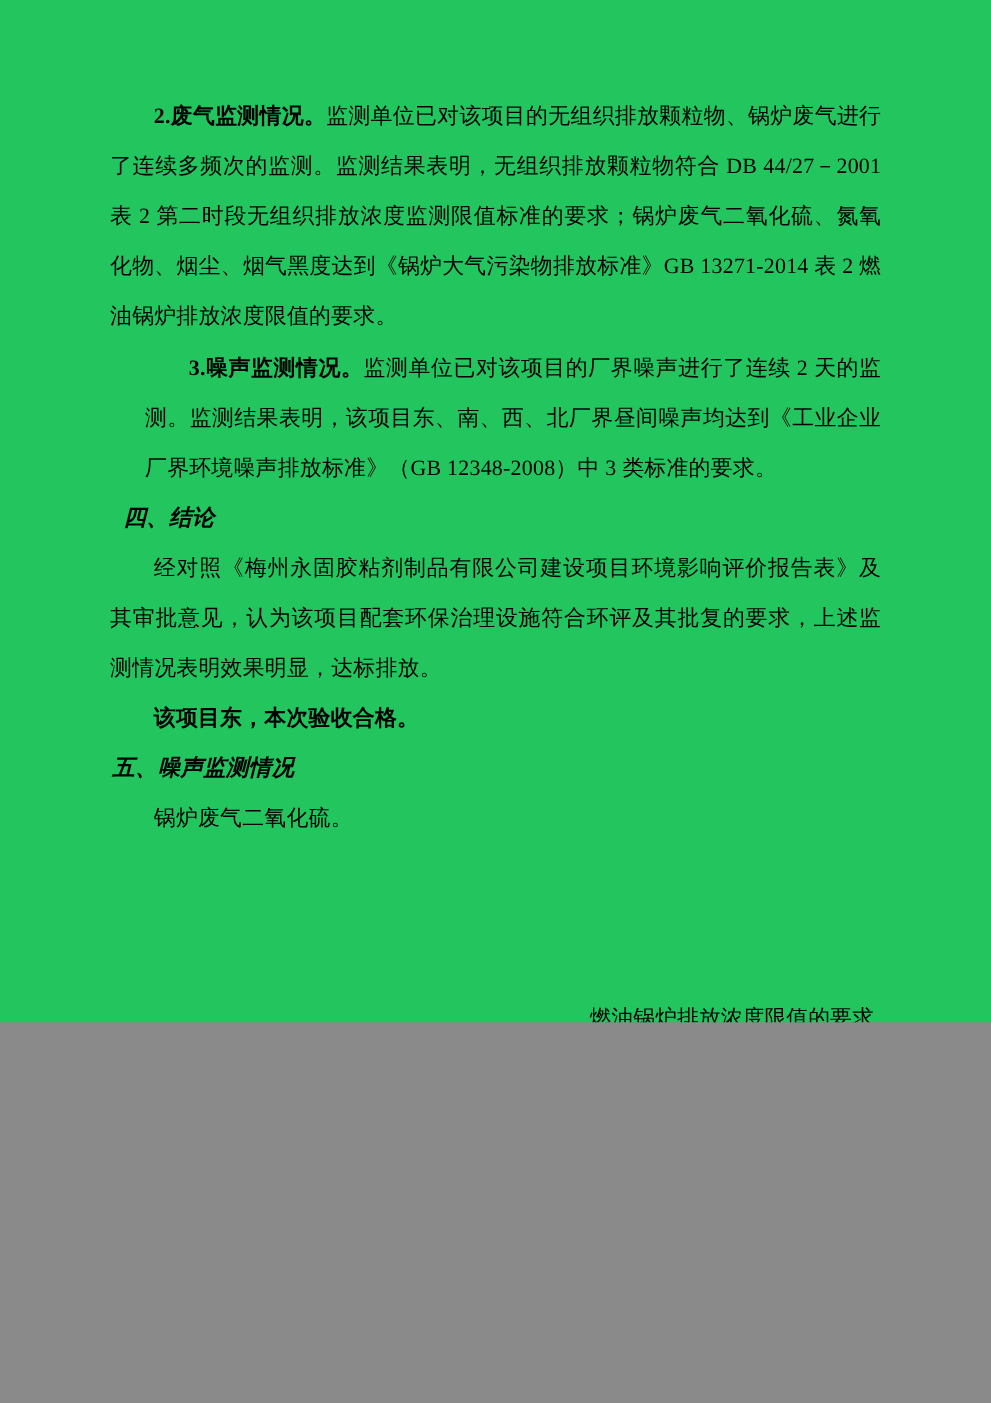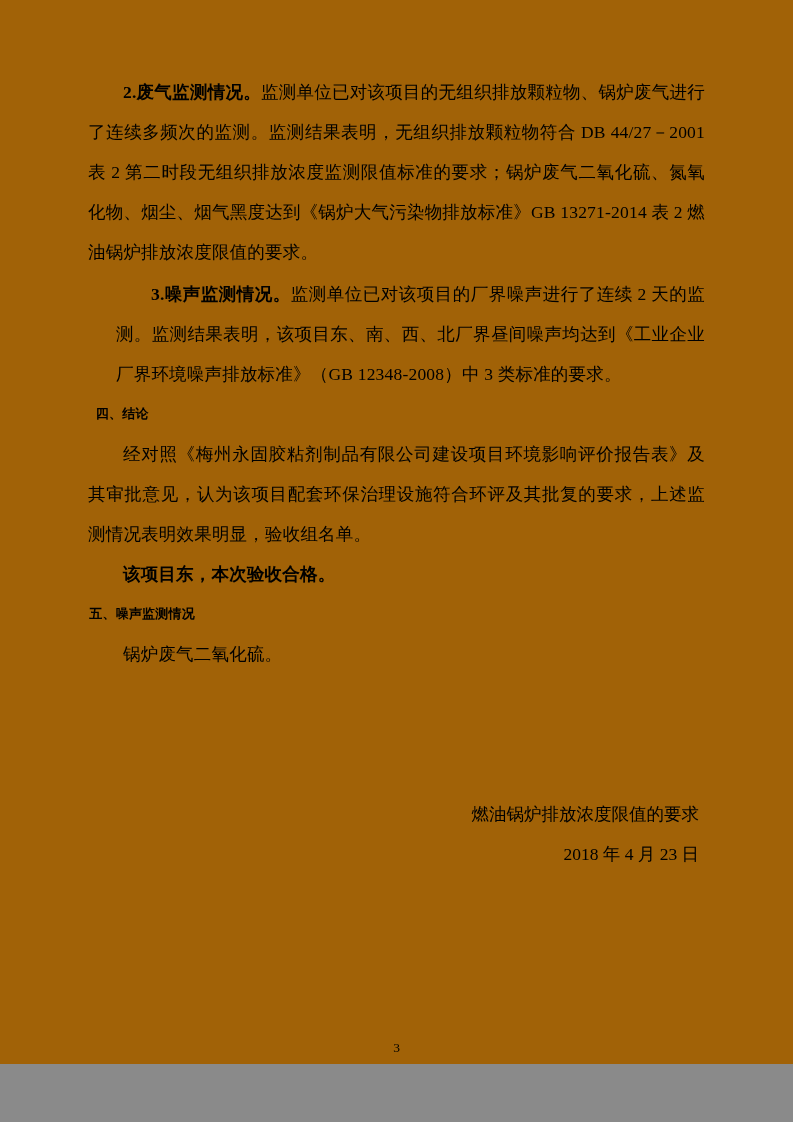--- a/index.html
+++ b/index.html
@@ -6,22 +6,22 @@
     margin: 0;
     padding: 0;
     background: #8a8a8a;
   }
   body {
     font-family: "Liberation Serif", "DejaVu Serif", serif;
   }
   .page {
     position: relative;
     width: 793px;
-    height: 1064px;
-    background: #a16207;
+    height: 818px;
+    background: #22c55e;
     margin: 0 auto;
     overflow: hidden;
     box-sizing: border-box;
   }
   .content {
     position: absolute;
     left: 88px;
     top: 72px;
     width: 617px;
   }
@@ -38,26 +38,27 @@
     text-indent: 2em;
   }
   .bold {
     font-weight: bold;
   }
   .para-gap {
     margin-top: 2px;
     margin-left: 28px;
   }
   .heading {
-    font-size: 13px;
+    font-size: 18px;
     line-height: 40px;
     font-weight: bold;
     color: #000000;
     margin: 0;
     text-indent: 0.6em;
+    font-style: italic;
   }
   .heading.flush {
     text-indent: 0.1em;
   }
   .sig-block {
     margin-top: 120px;
     text-align: right;
     padding-right: 6px;
   }
   .sig-line {
@@ -85,21 +86,21 @@
 <div class="page">
   <div class="content">
 
     <p class="indent2"><span class="bold num-lead">2.废气监测情况。</span><span>监测单位已对该项目的无组织排放颗粒物、锅炉废气进行了连续多频次的监测。监测结果表明，无组织排放颗粒物符合 DB 44/27－2001 表 2 第二时段无组织排放浓度监测限值标准的要求；锅炉废气二氧化硫、氮氧化物、烟尘、烟气黑度达到《锅炉大气污染物排放标准》GB 13271-2014 表 2 燃油锅炉排放浓度限值的要求。</span></p>
 
     <p class="indent2 para-gap"><span class="bold num-lead">3.噪声监测情况。</span><span>监测单位已对该项目的厂界噪声进行了连续 2 天的监测。监测结果表明，该项目东、南、西、北厂界昼间噪声均达到《工业企业厂界环境噪声排放标准》（GB 12348-2008）中 3 类标准的要求。</span></p>
 
     <p class="heading">四、结论</p>
 
 
-    <p class="indent2">经对照《梅州永固胶粘剂制品有限公司建设项目环境影响评价报告表》及其审批意见，认为该项目配套环保治理设施符合环评及其批复的要求，上述监测情况表明效果明显，验收组名单。</p>
+    <p class="indent2">经对照《梅州永固胶粘剂制品有限公司建设项目环境影响评价报告表》及其审批意见，认为该项目配套环保治理设施符合环评及其批复的要求，上述监测情况表明效果明显，达标排放。</p>
 
     <p class="indent2 bold">该项目东，本次验收合格。</p>
 
     <p class="heading flush">五、噪声监测情况</p>
 
     <p class="indent2">锅炉废气二氧化硫。</p>
 
     <div class="sig-block">
       <div class="sig-line">燃油锅炉排放浓度限值的要求</div>
       <div class="sig-line">2018 年 4 月 23 日</div>

